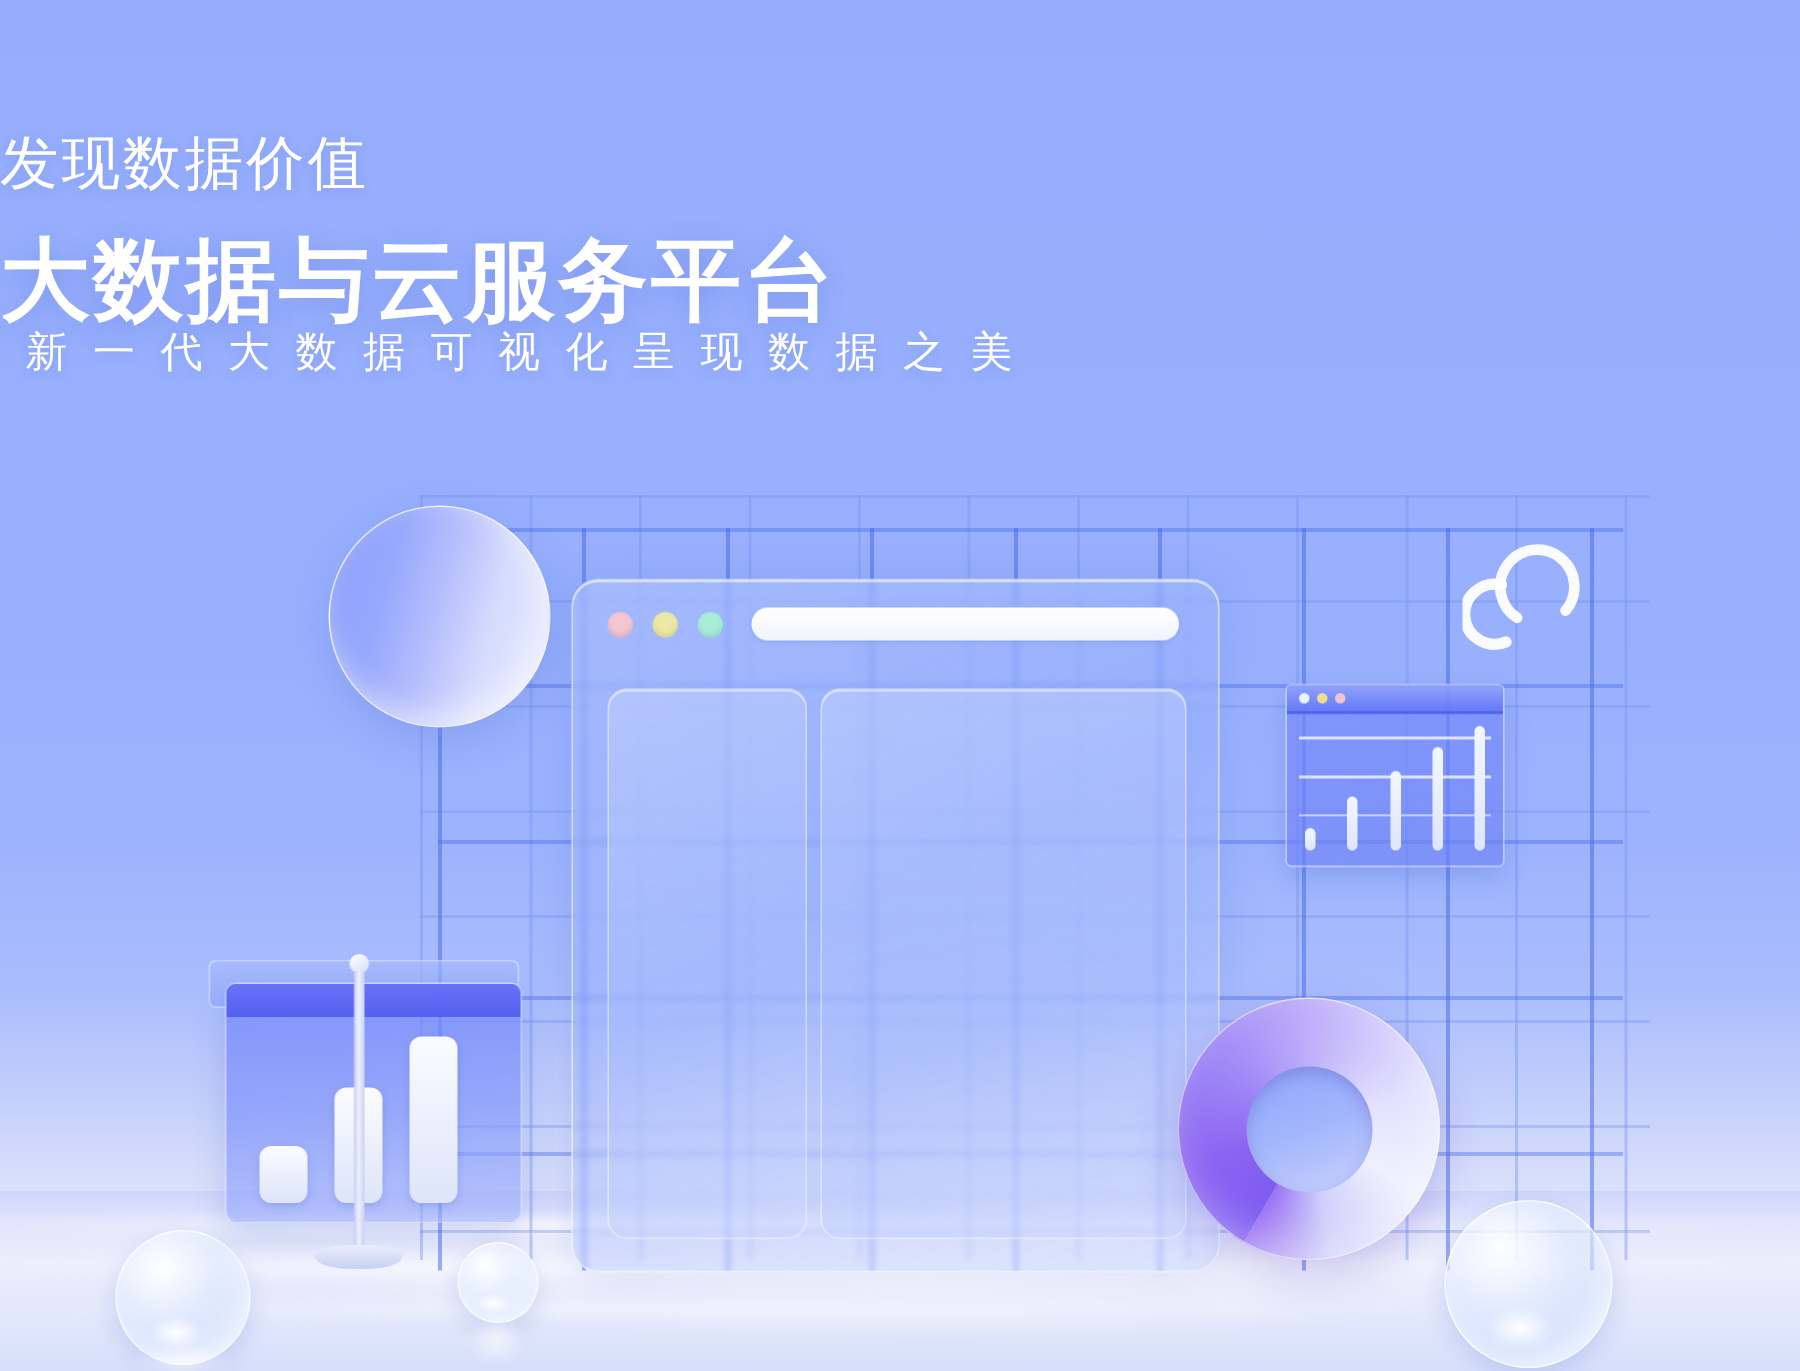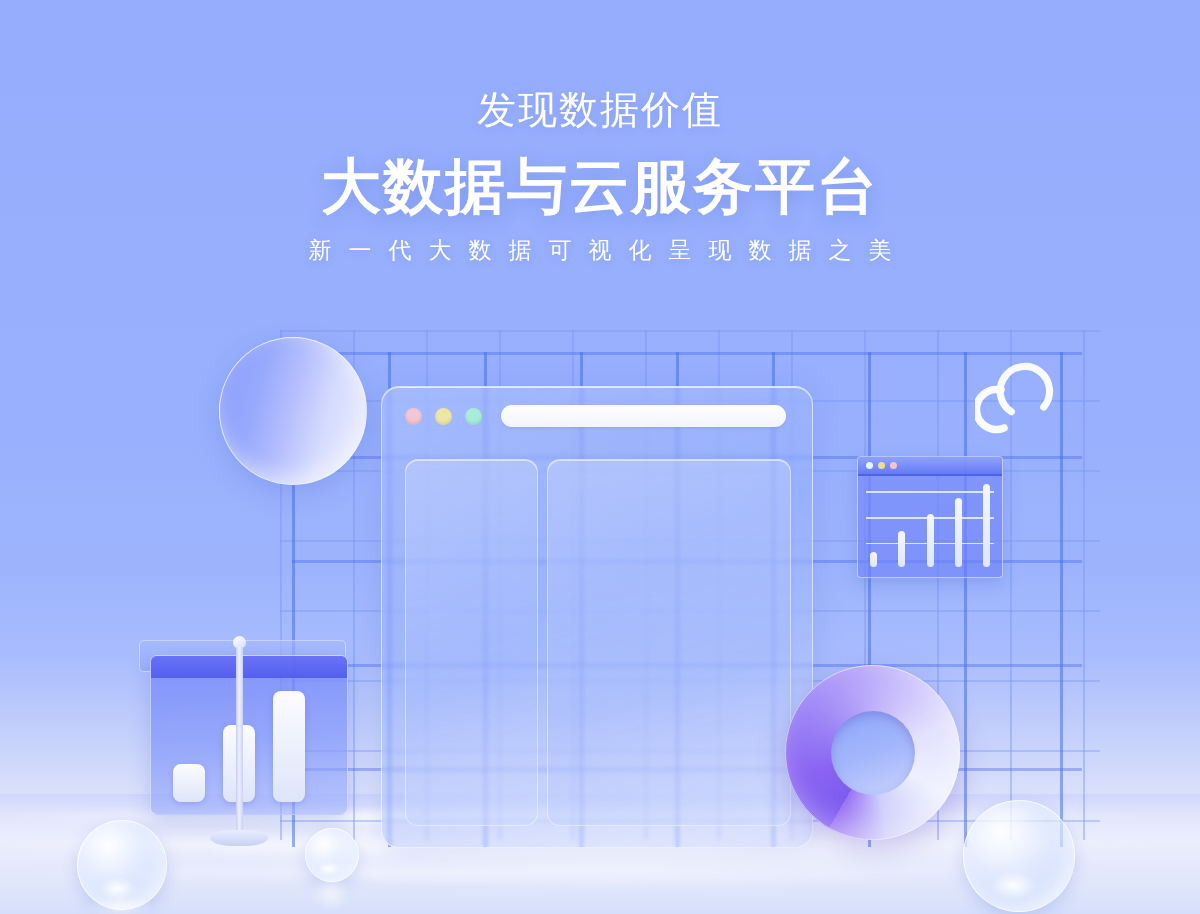--- a/index.html
+++ b/index.html
@@ -177,31 +177,31 @@
   .sphere.s1{left:77px;top:820px;width:88px;height:88px;}
   .sphere.s2{left:963px;top:800px;width:110px;height:110px;}
   .sphere.s3{left:305px;top:828px;width:52px;height:52px;}
   .reflection{
     position:absolute;border-radius:50%;
     background:radial-gradient(ellipse at center,rgba(255,255,255,.7),rgba(255,255,255,0) 72%);
     filter:blur(3px);
   }
 
   
-  .textwrap{position:absolute;left:0;right:0;top:0;text-align:center;z-index:40;}
+  .textwrap{position:absolute;left:0;right:0;top:0;text-align:left;z-index:40;}
   .eyebrow{
     margin-top:90px;font-size:39px;line-height:1;color:#ffffff;font-weight:400;
     letter-spacing:2px;text-shadow:0 2px 8px rgba(60,90,200,.18);
   }
   .headline{
     margin-top:28px;font-size:60px;line-height:1;color:#ffffff;font-weight:bold;
     letter-spacing:2px;text-shadow:0 4px 18px rgba(55,85,200,.25);
   }
   .subline{
-    margin-top:22px;font-size:23px;line-height:1;color:#ffffff;font-weight:400;
+    margin-top:4px;font-size:28px;line-height:1;color:#ffffff;font-weight:400;
     letter-spacing:17px;text-indent:17px;text-shadow:0 2px 8px rgba(60,90,200,.18);
   }
 </style>
 </head>
 <body>
 
 <div id="stage">
 
   <div class="floor">
     <div class="floor-band" style="top:18px;"></div>

